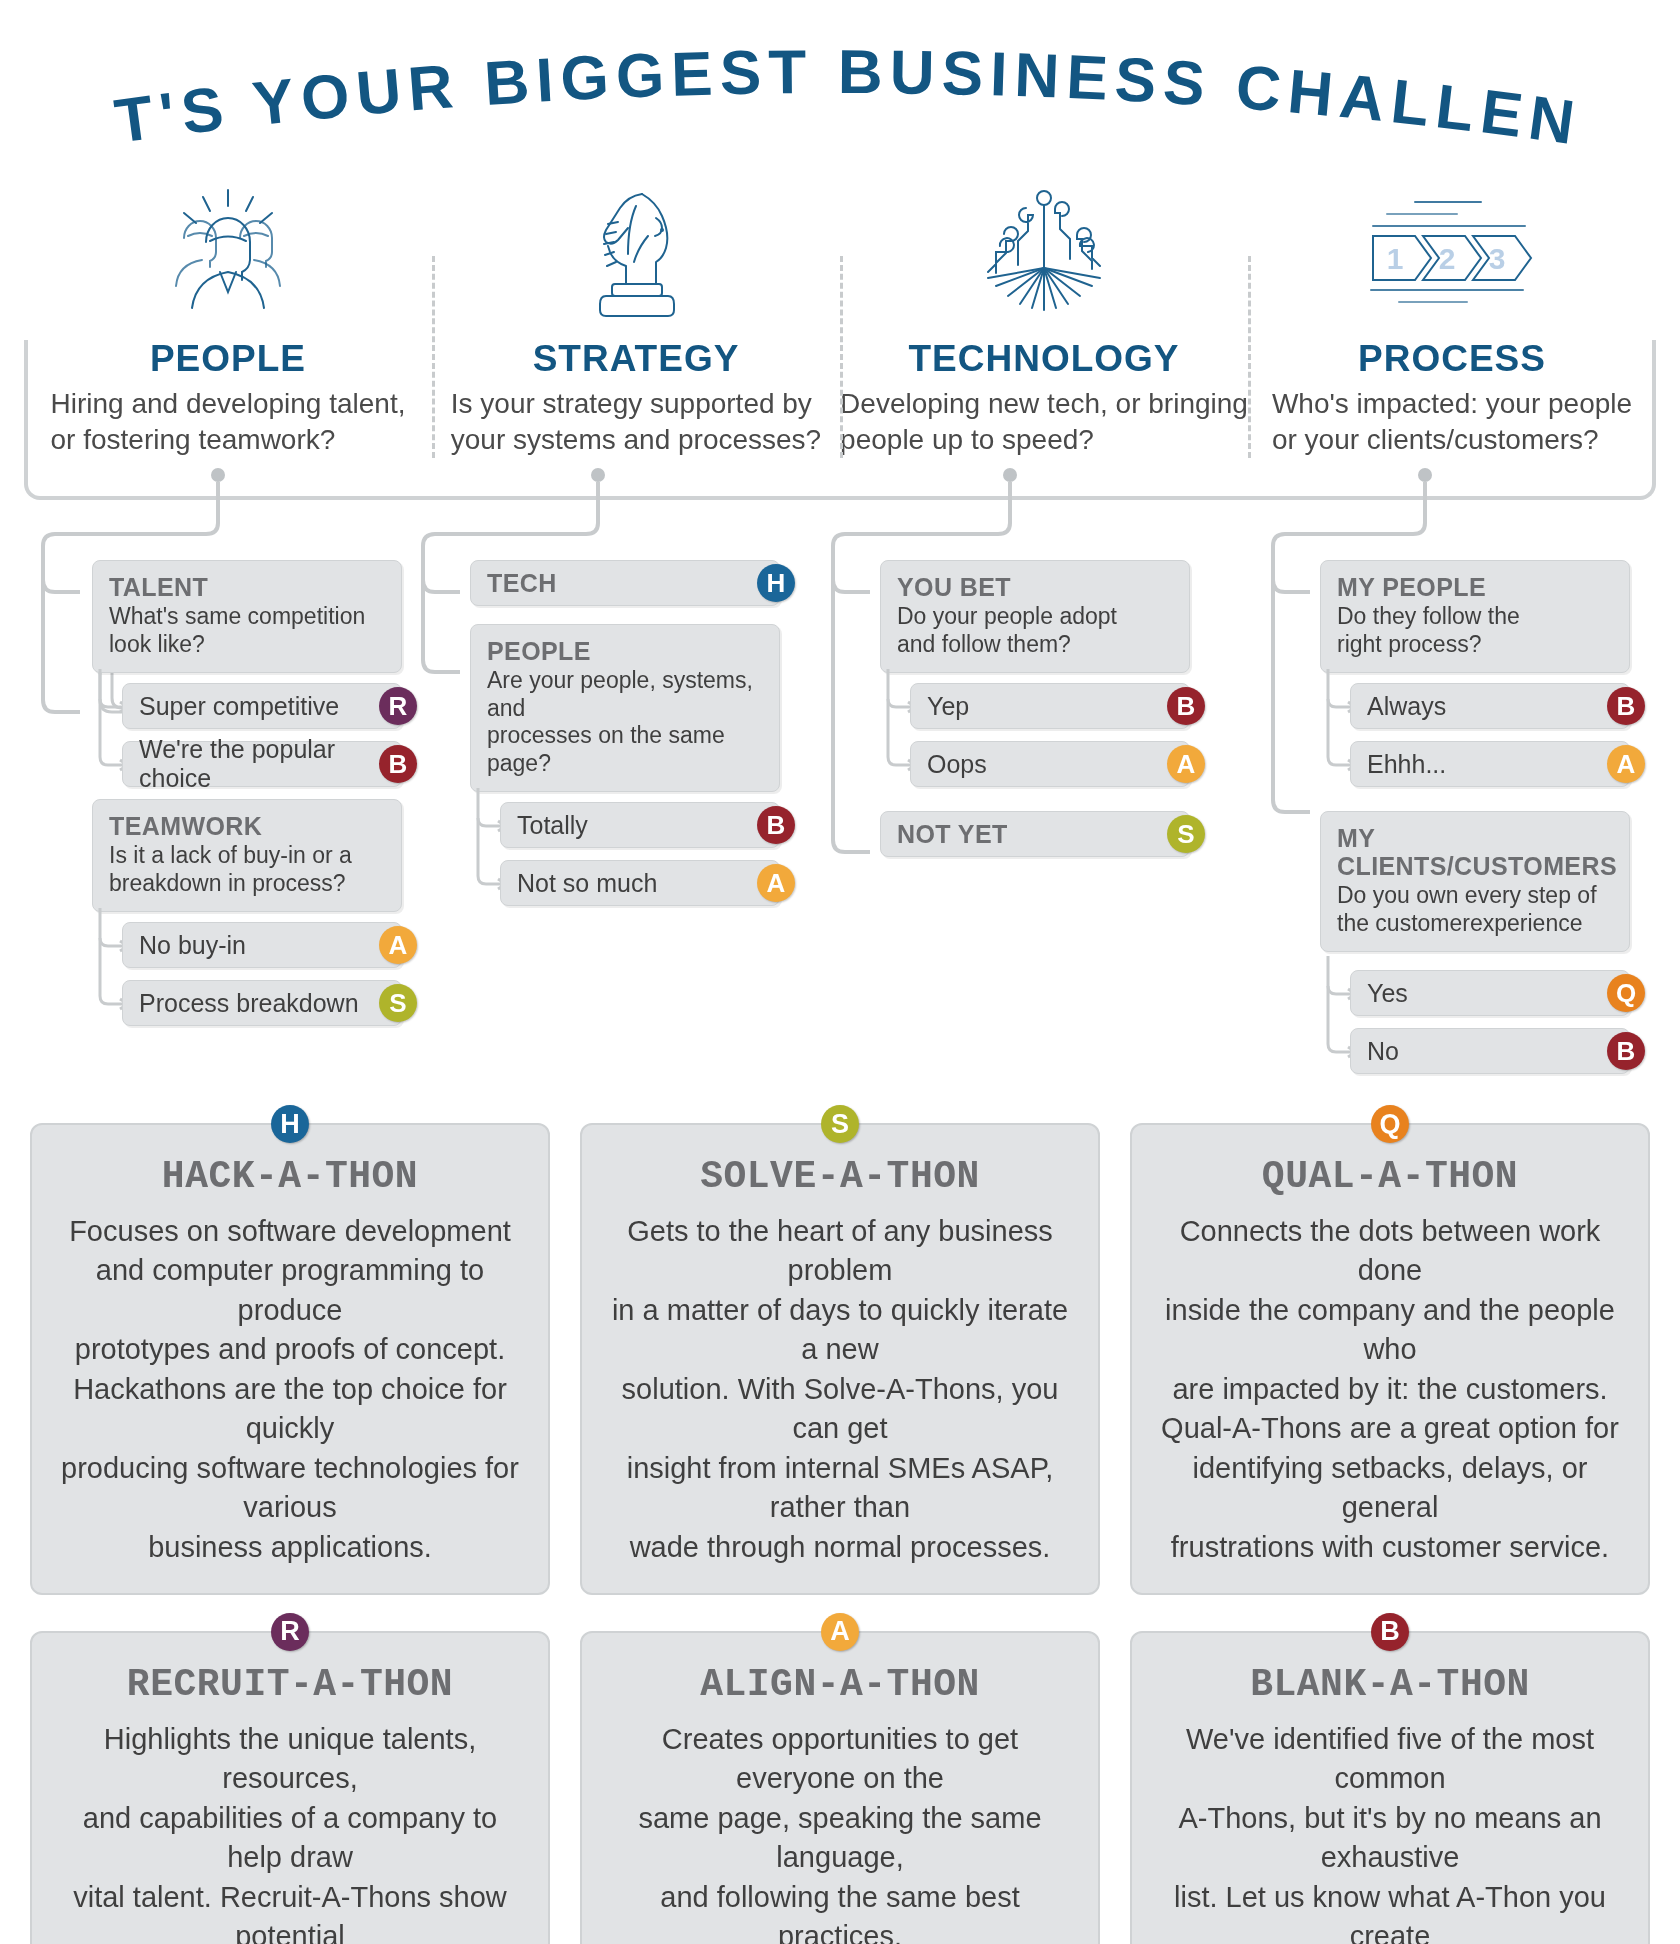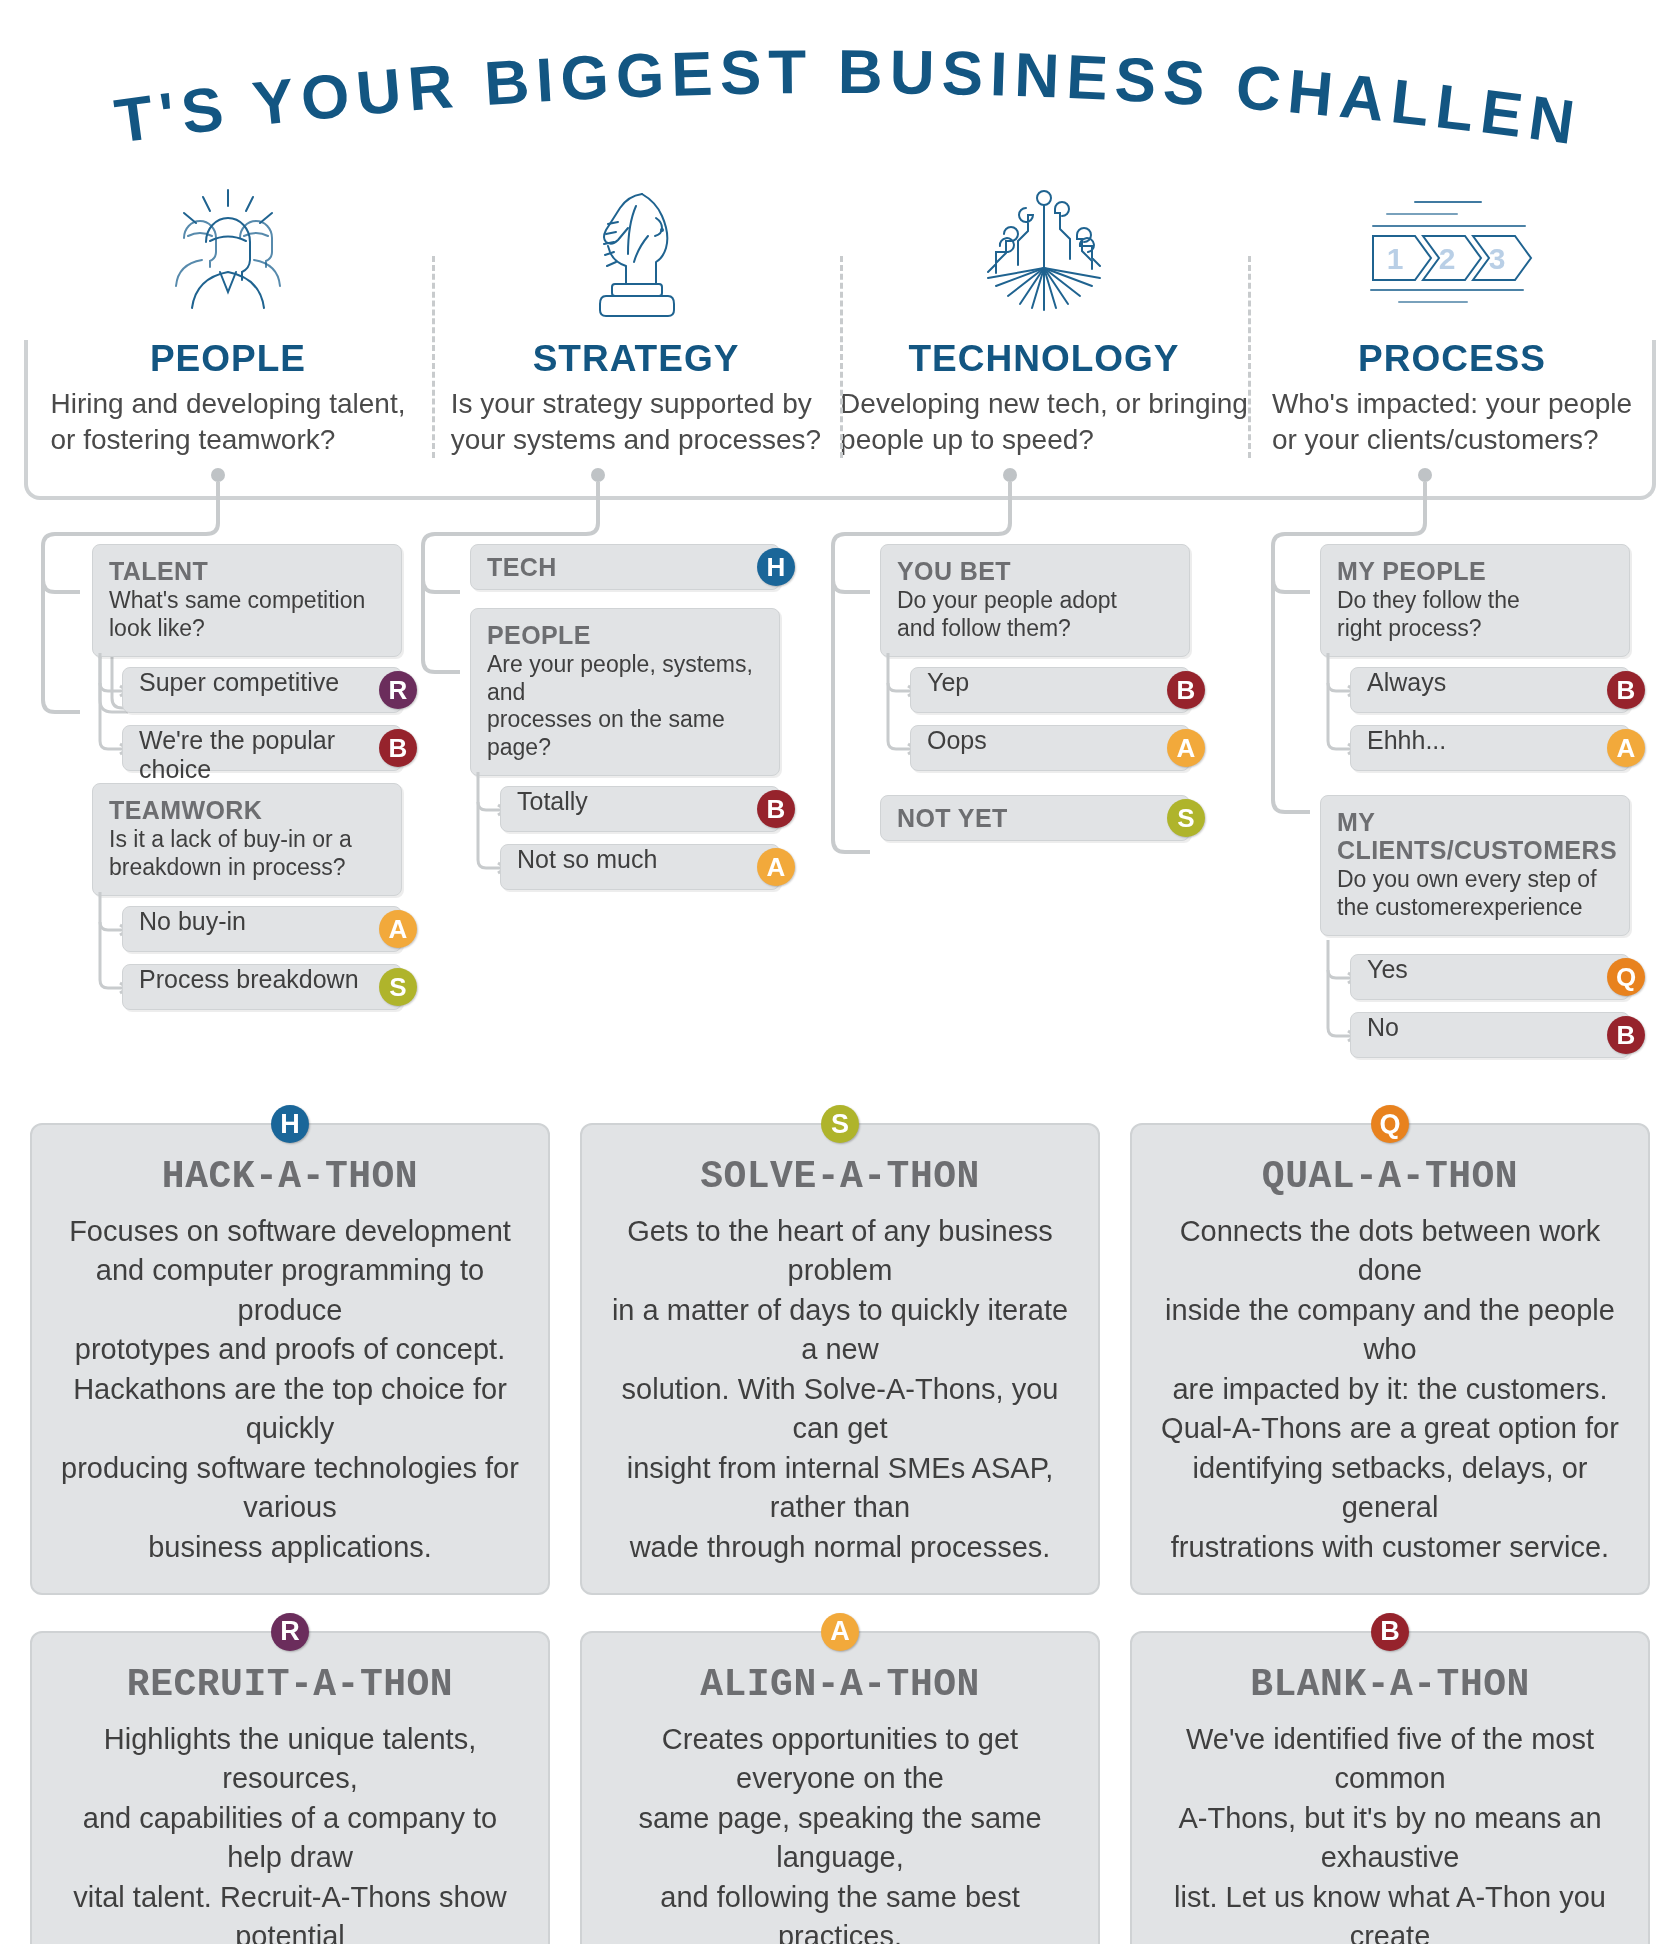--- a/index.html
+++ b/index.html
@@ -51,21 +51,21 @@
     font-family: "Liberation Sans Narrow", "Liberation Sans", sans-serif;
     font-size: 28px; line-height: 1.28; color: #4a4a4a;
     text-align: left; margin-top: 6px; white-space: pre-line;
   }
 
   
   .conn-layer { position: absolute; left: 0; top: 0; width: 1680px; height: 1080px; pointer-events: none; }
 
   
   .flow-cols { position: absolute; left: 0; top: 540px; width: 1680px; height: 530px; }
-  .flow-col { position: absolute; top: 0; }
+  .flow-col { position: absolute; top: 16px; }
   .flow-col.c0 { left: 92px;  width: 310px; }
   .flow-col.c1 { left: 470px; width: 310px; }
   .flow-col.c2 { left: 880px; width: 310px; }
   .flow-col.c3 { left: 1320px; width: 310px; }
 
   .node {
     position: relative;
     background: #e1e3e5;
     border: 1px solid #d0d3d5;
     border-radius: 8px;
@@ -76,21 +76,21 @@
     font-family: "Liberation Sans Narrow", "Liberation Sans", sans-serif;
     font-size: 25px; font-weight: bold; letter-spacing: .4px; color: #6d6e71;
     line-height: 1.12;
   }
   .node-body {
     font-family: "Liberation Sans Narrow", "Liberation Sans", sans-serif;
     font-size: 23px; line-height: 1.2; color: #3f3f3f; margin-top: 2px;
     white-space: pre-line;
   }
   .node.a-node {
-    display: flex; align-items: flex-start;
+    display: flex; align-items: center;
     height: 46px; padding: 0 16px;
   }
   .node.a-node .a-label {
     font-family: "Liberation Sans Narrow", "Liberation Sans", sans-serif;
     font-size: 25px; color: #3f3f3f;
   }
   .node.t-node {
     display: flex; align-items: center;
     height: 46px; padding: 0 16px;
   }

